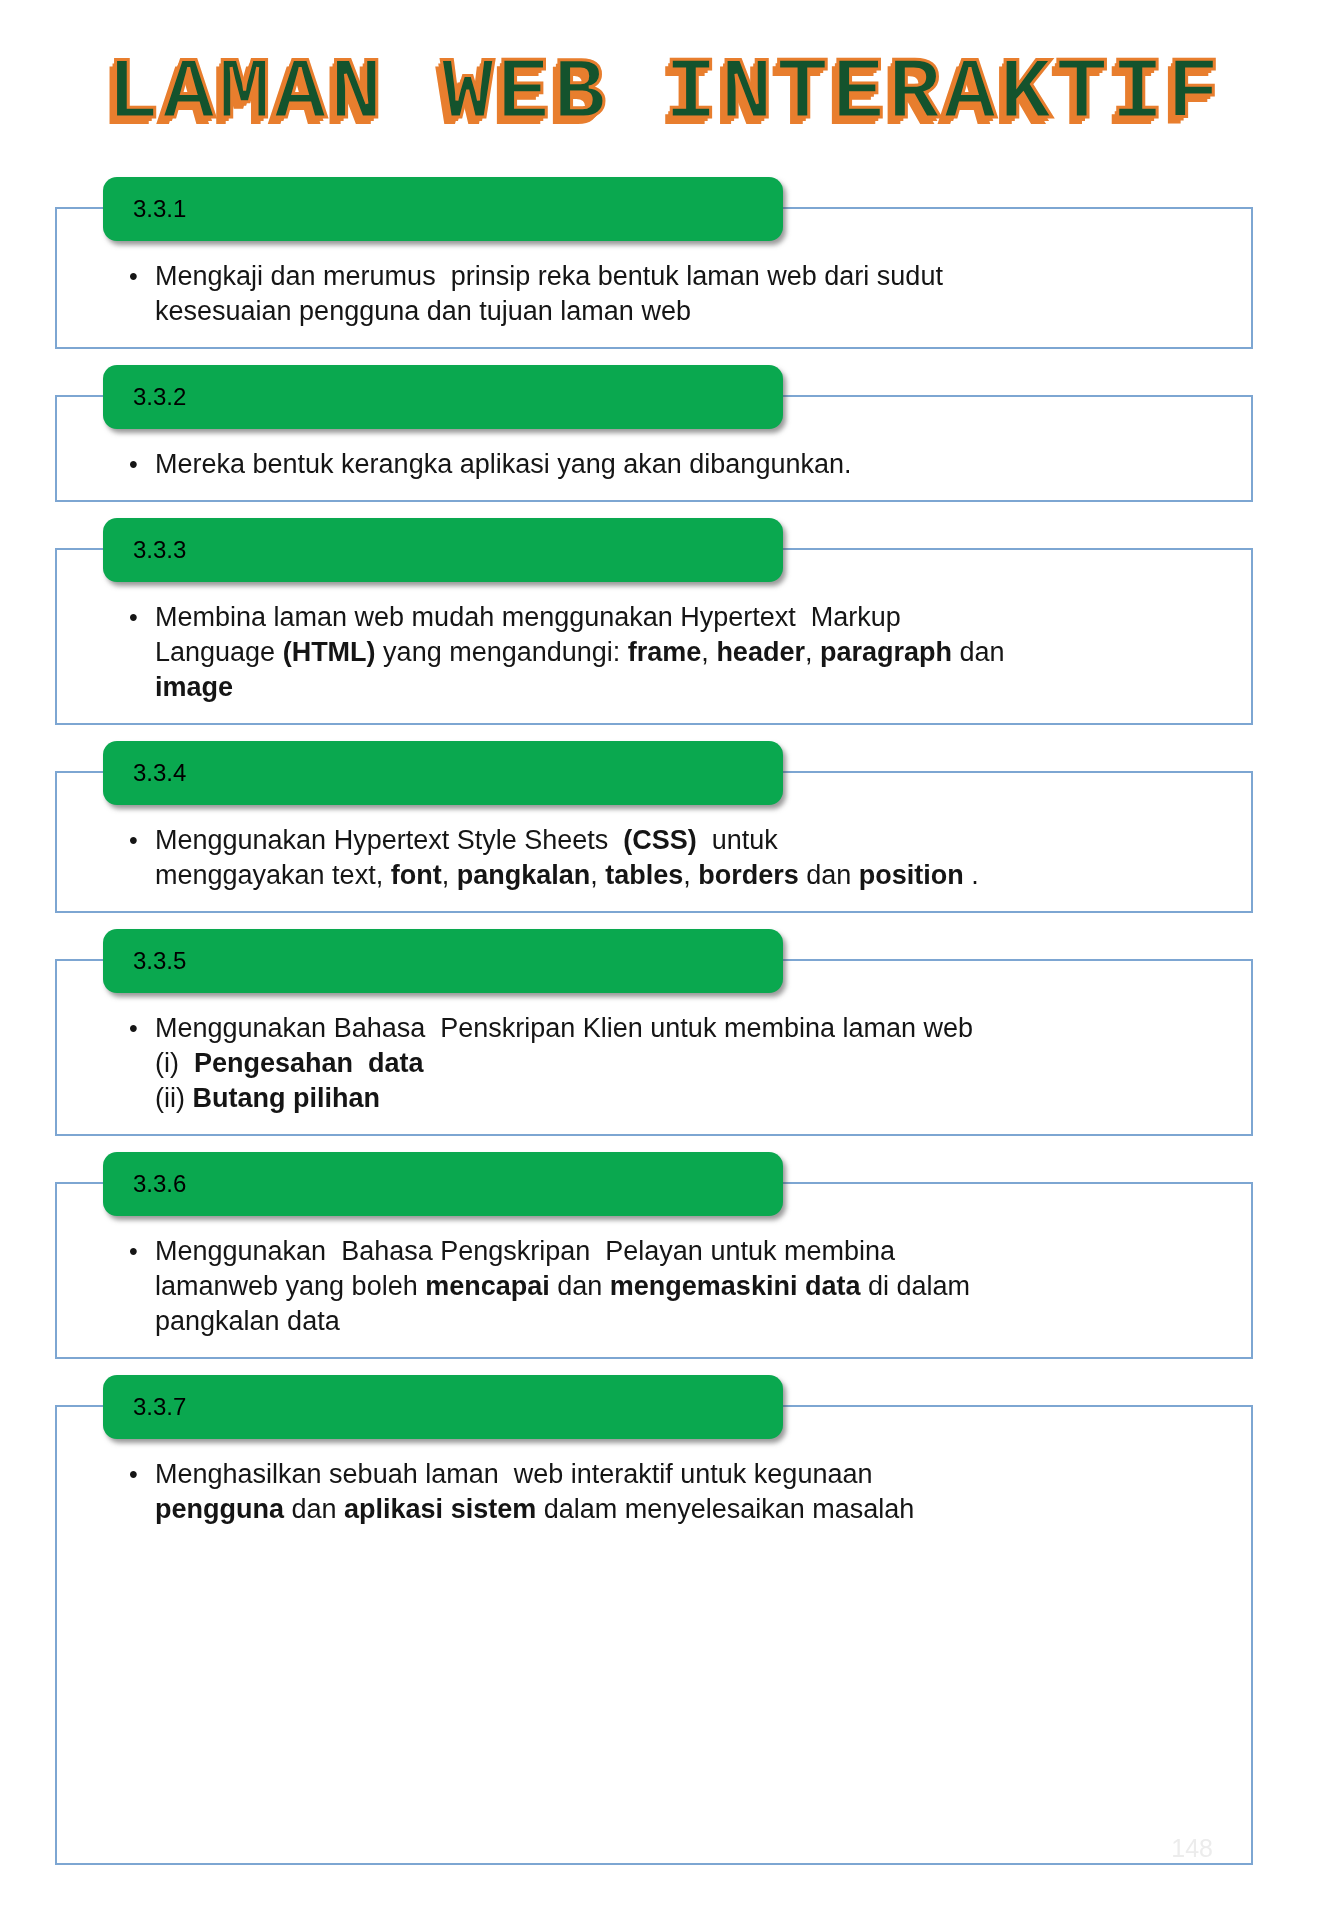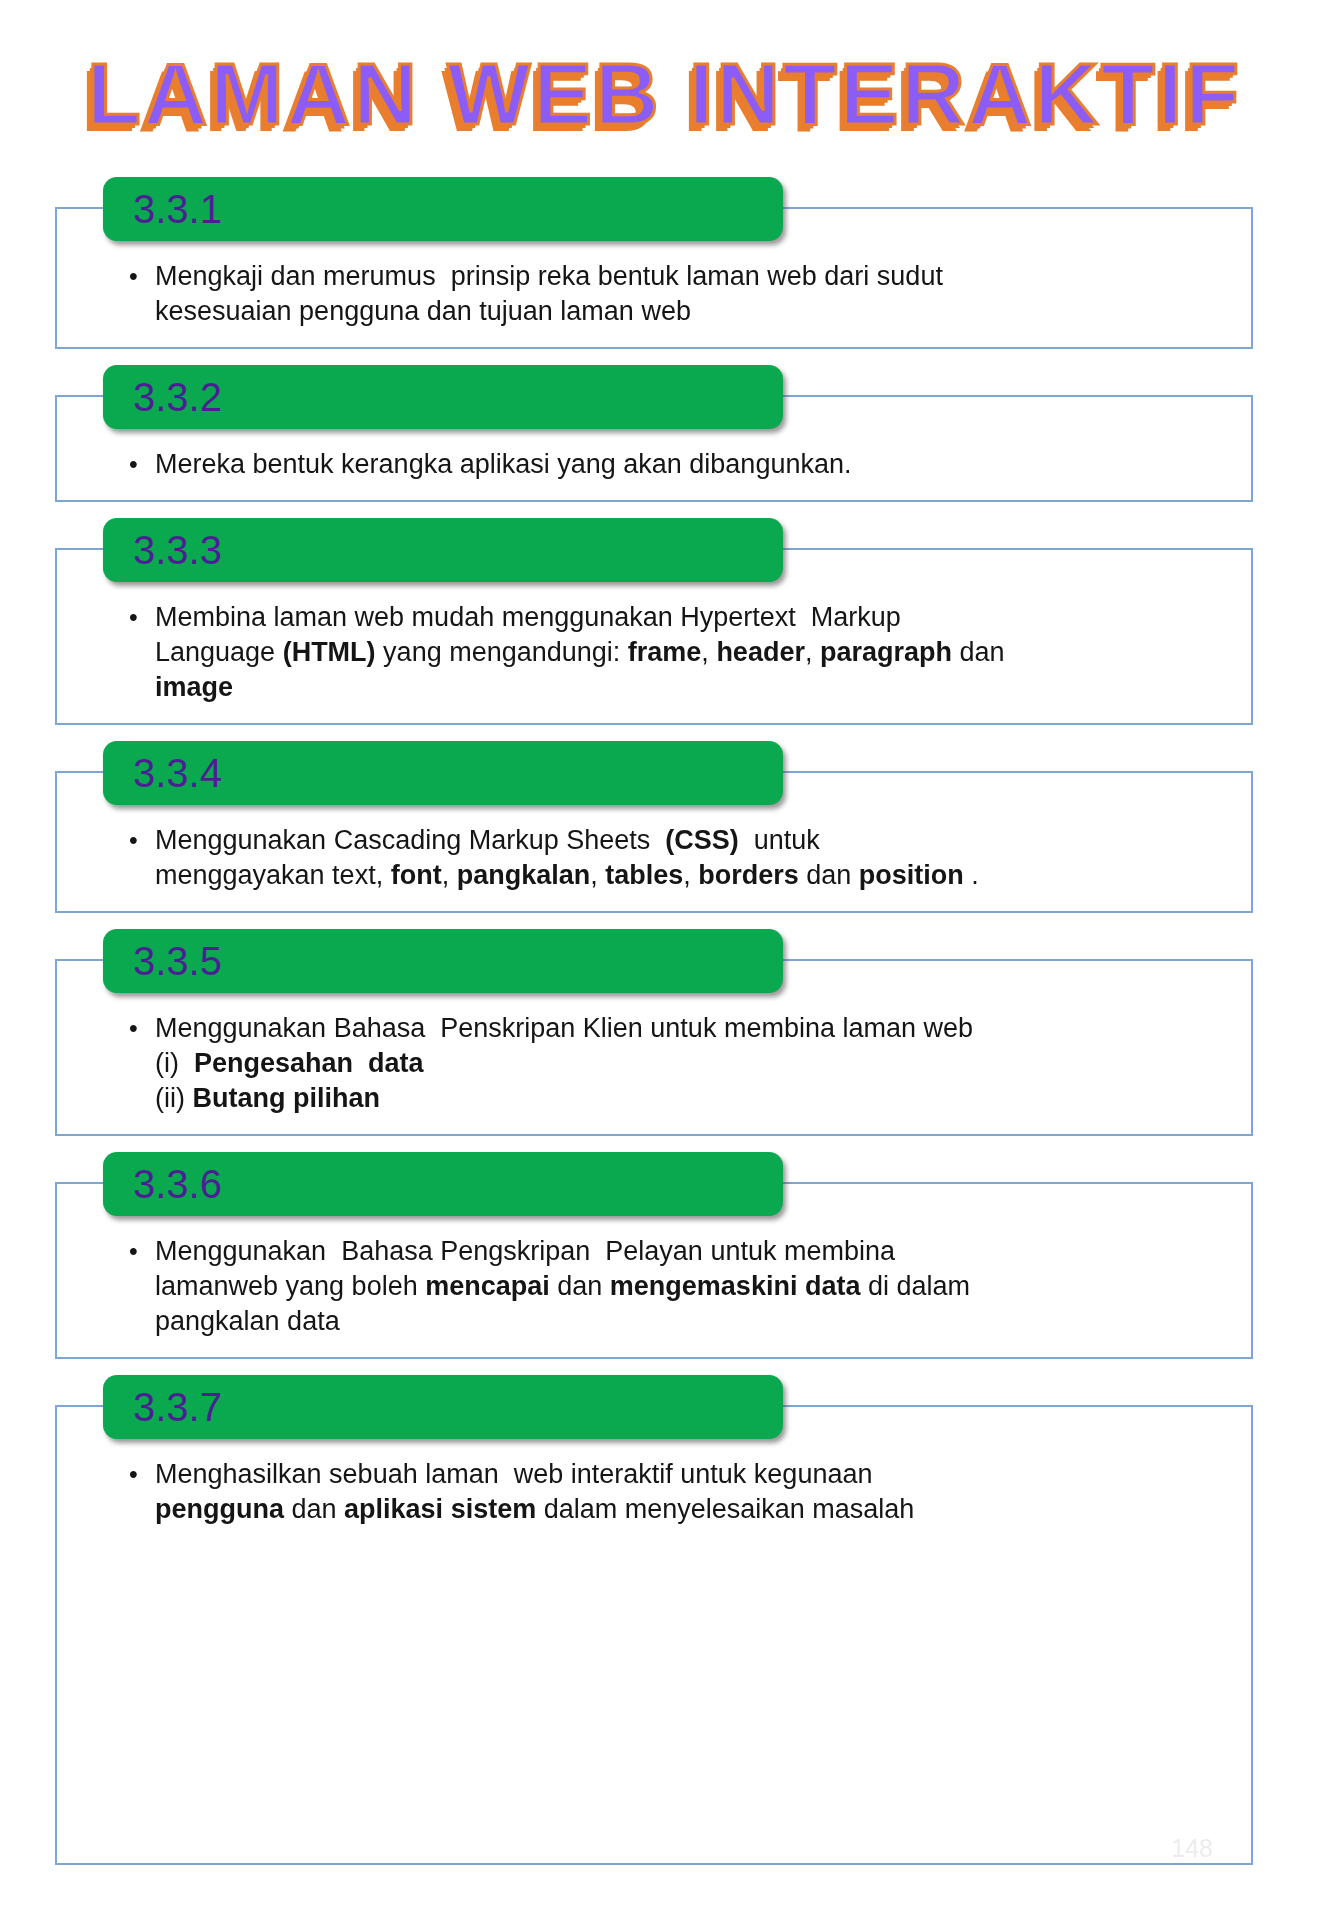--- a/index.html
+++ b/index.html
@@ -12,26 +12,26 @@
     font-family: "Liberation Sans", sans-serif;
   }
   
   .title-wrap {
     padding: 46px 0 34px 0;
     text-align: center;
   }
   .page-title {
     margin: 0;
     display: inline-block;
-    font-family: Liberation Sans, sans-serif;
+    font-family: Liberation Mono, monospace;
     font-weight: 800;
     font-size: 88px;
     line-height: 1.1;
     letter-spacing: 3px;
-    color: #8b5cf6;
+    color: #14532d;
     -webkit-text-stroke: 3px var(--orange);
     text-shadow:
       -6px 7px 0 var(--orange),
       -3px 4px 0 var(--orange);
     white-space: nowrap;
   }
   
   .sections {
     margin: 0 76px 0 55px; 
   }
@@ -44,22 +44,22 @@
     margin-left: 48px;
     border-radius: 14px;
     background: var(--green);
     box-shadow: 3px 4px 5px rgba(70,70,70,0.55);
     display: flex;
     align-items: center;
     padding-left: 30px;
     box-sizing: border-box;
   }
   .sec-code {
-    color: #4c1d95;
-    font-size: 40px;
+    color: #000000;
+    font-size: 24px;
     line-height: 1;
   }
   .sec-box {
     position: relative;
     z-index: 1;
     margin-top: -34px;
     border: 2px solid var(--border-blue);
     background: #ffffff;
     box-sizing: border-box;
     padding: 50px 20px 18px 72px;
@@ -120,21 +120,21 @@
           <div class="line bulleted"><span class="bullet">•</span><span class="line-text"><span class="r">Membina laman web mudah menggunakan Hypertext  Markup</span></span></div>
           <div class="line plain"><span class="line-text"><span class="r">Language </span><span class="b">(HTML)</span><span class="r"> yang mengandungi: </span><span class="b">frame</span><span class="r">, </span><span class="b">header</span><span class="r">, </span><span class="b">paragraph</span><span class="r"> dan</span></span></div>
           <div class="line plain"><span class="line-text"><span class="b">image</span></span></div>
         </div>
       </div>
       <div class="block">
         <div class="sec-header">
           <span class="sec-code">3.3.4</span>
         </div>
         <div class="sec-box">
-          <div class="line bulleted"><span class="bullet">•</span><span class="line-text"><span class="r">Menggunakan Cascading Markup Sheets  </span><span class="b">(CSS)</span><span class="r">  untuk</span></span></div>
+          <div class="line bulleted"><span class="bullet">•</span><span class="line-text"><span class="r">Menggunakan Hypertext Style Sheets  </span><span class="b">(CSS)</span><span class="r">  untuk</span></span></div>
           <div class="line plain"><span class="line-text"><span class="r">menggayakan text, </span><span class="b">font</span><span class="r">, </span><span class="b">pangkalan</span><span class="r">, </span><span class="b">tables</span><span class="r">, </span><span class="b">borders</span><span class="r"> dan </span><span class="b">position</span><span class="r"> .</span></span></div>
         </div>
       </div>
       <div class="block">
         <div class="sec-header">
           <span class="sec-code">3.3.5</span>
         </div>
         <div class="sec-box">
           <div class="line bulleted"><span class="bullet">•</span><span class="line-text"><span class="r">Menggunakan Bahasa  Penskripan Klien untuk membina laman web</span></span></div>
           <div class="line plain"><span class="line-text"><span class="r">(i)  </span><span class="b">Pengesahan  data</span></span></div>

